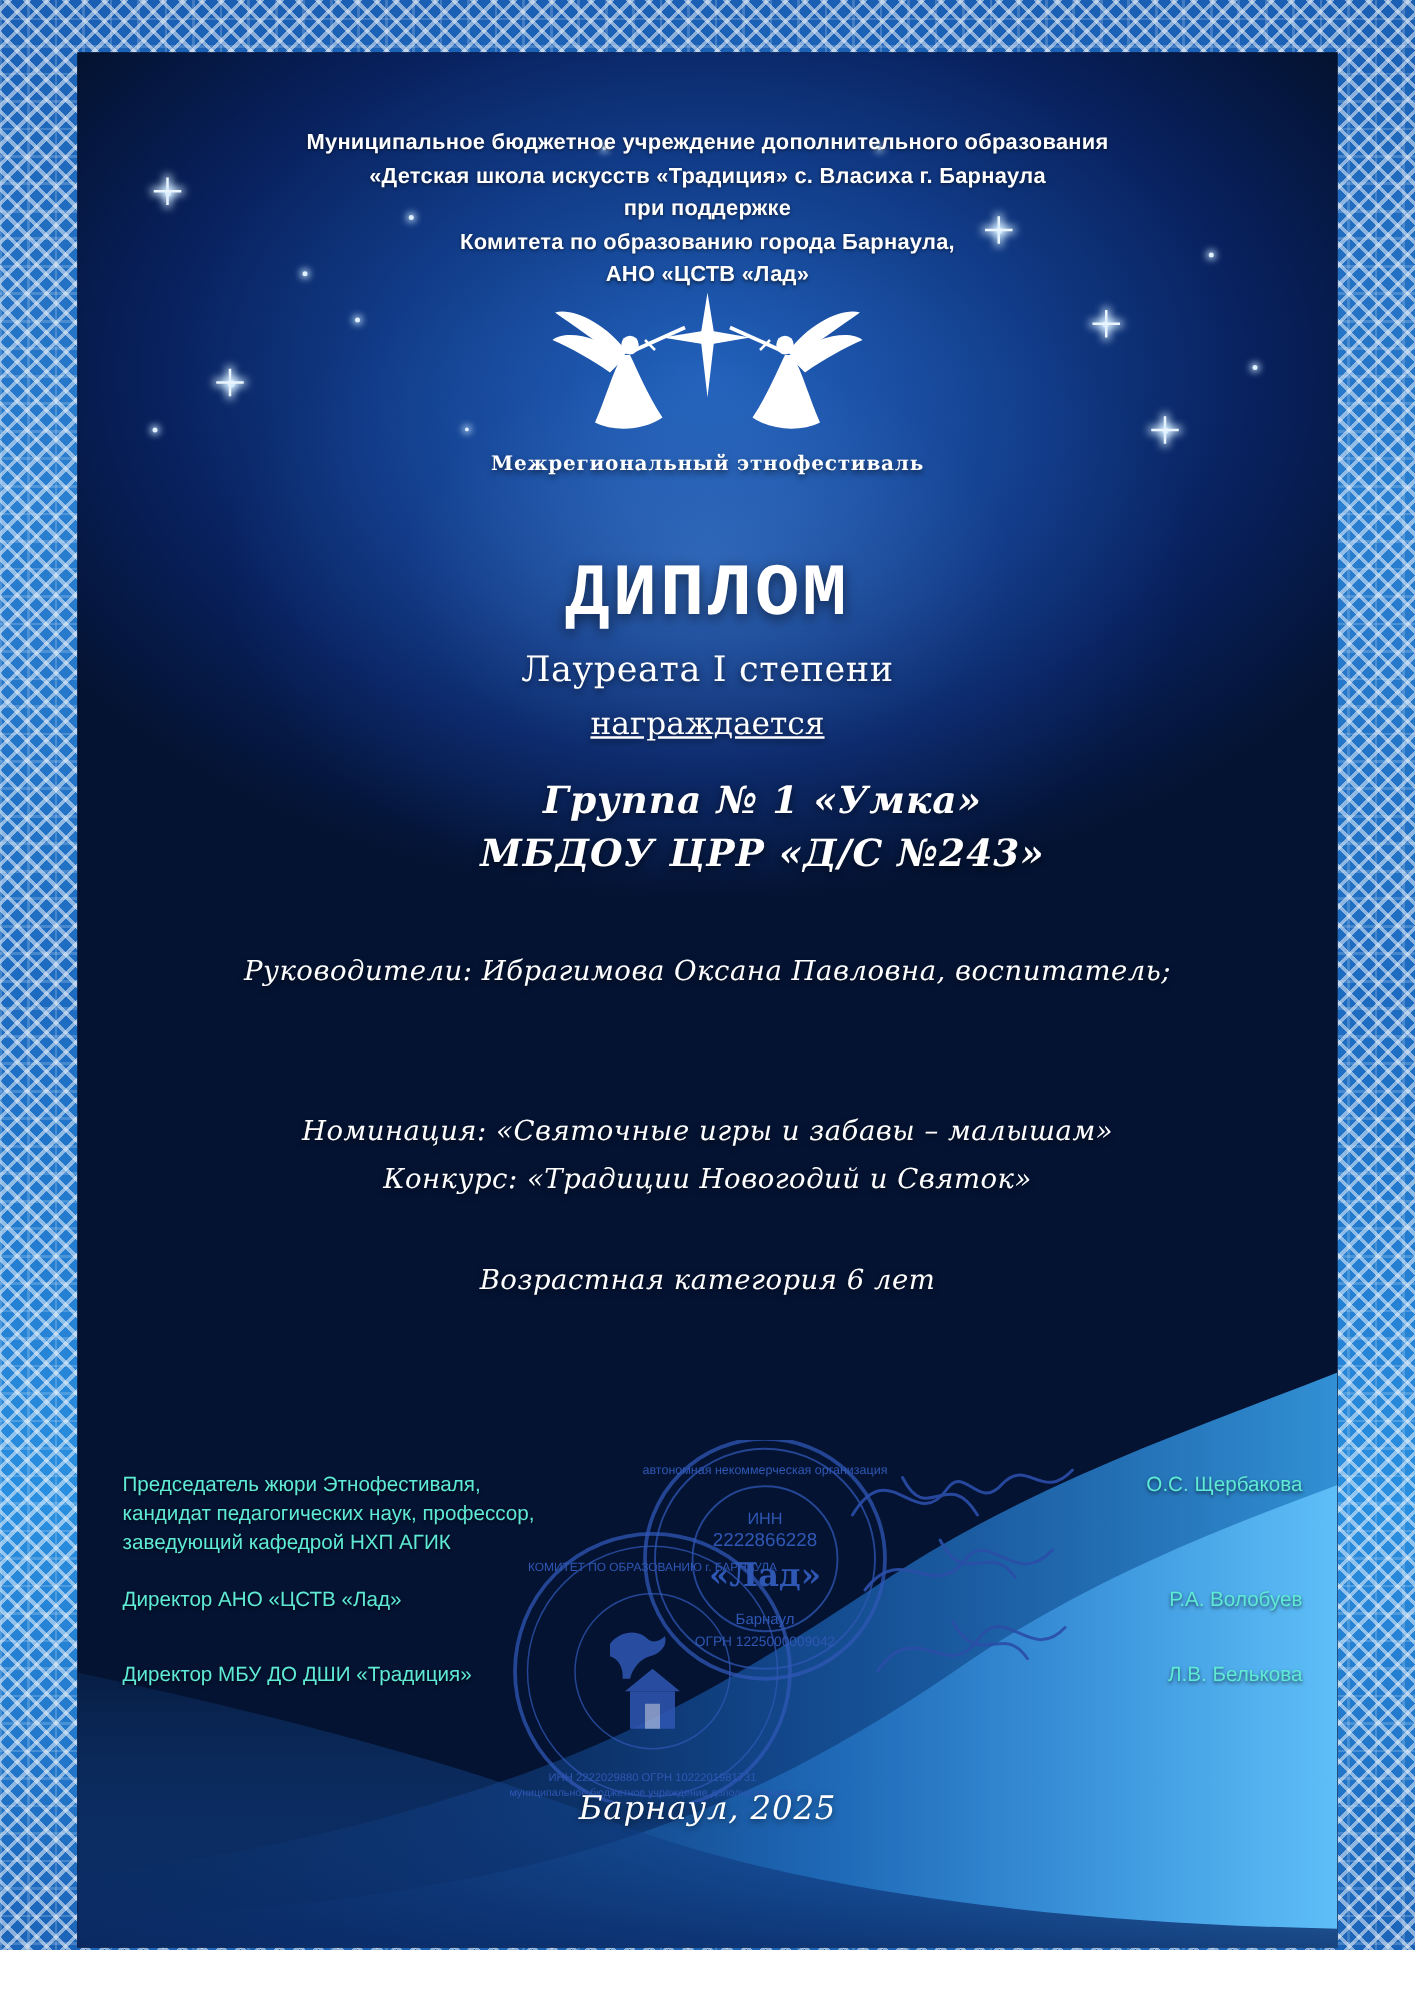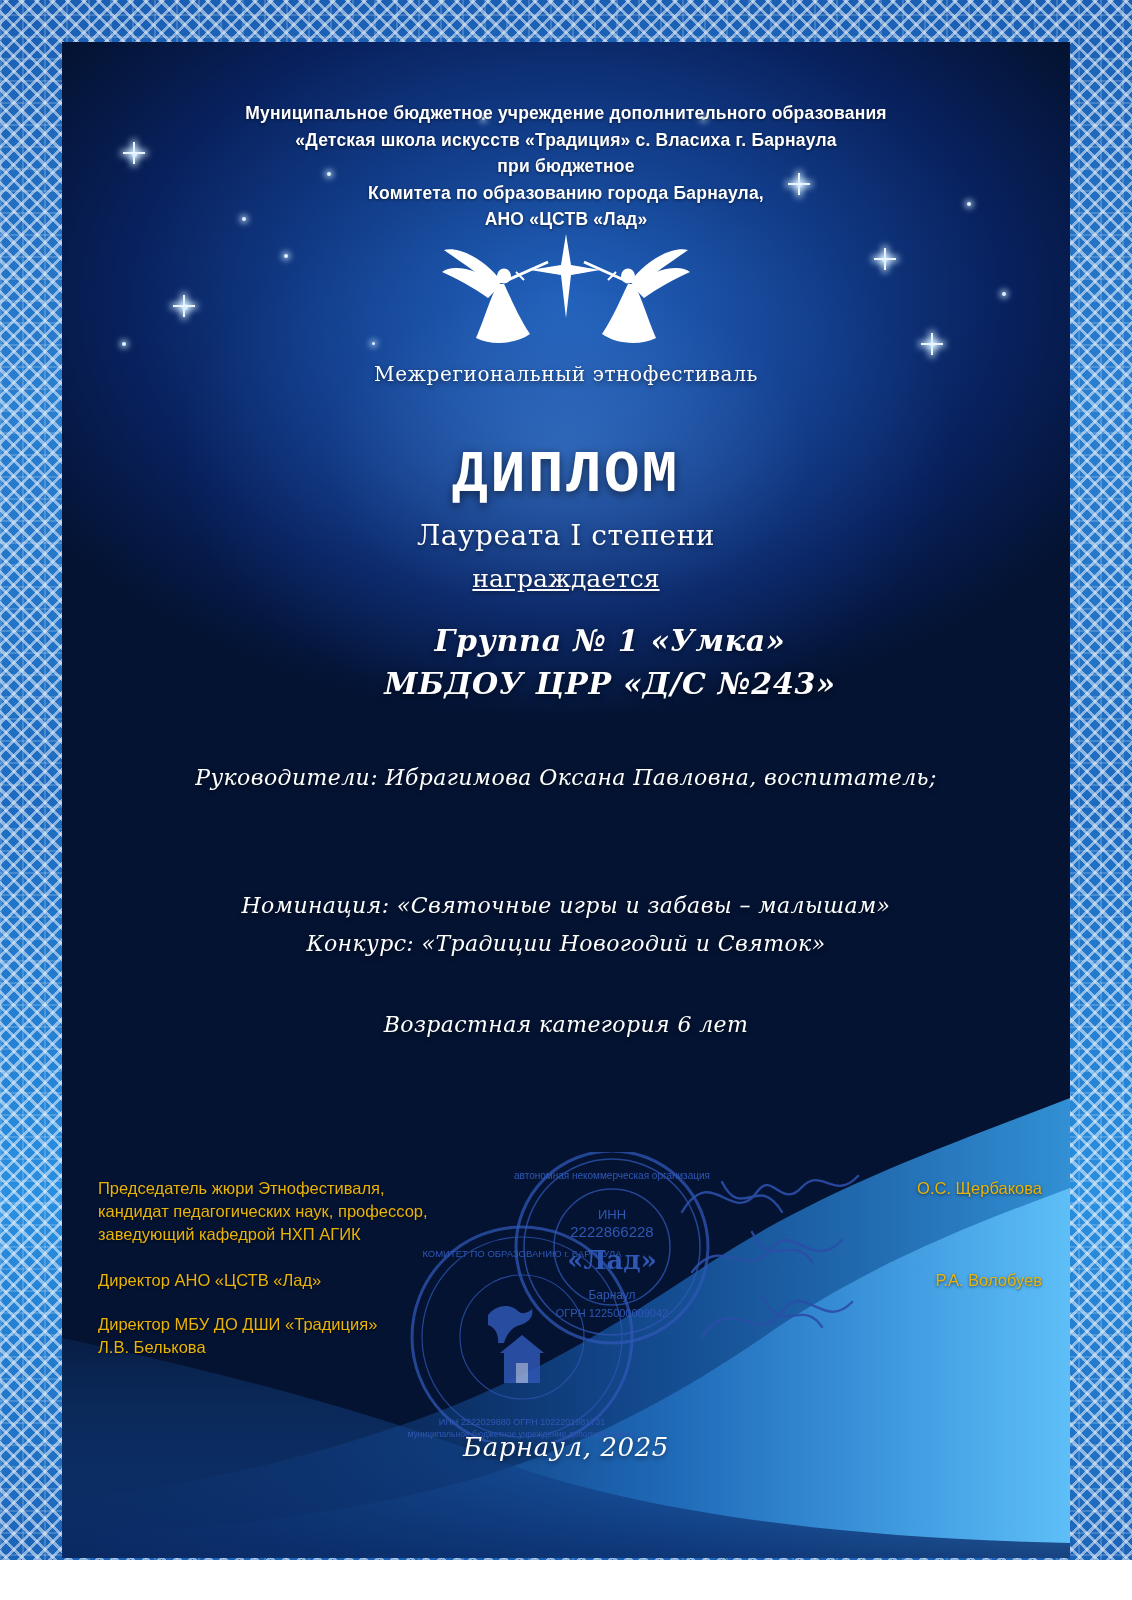--- a/index.html
+++ b/index.html
@@ -135,22 +135,22 @@
     width: 360px;
     height: 130px;
   }
 
   .fest-title {
     position: absolute;
     top: 318px;
     left: 0;
     width: 100%;
     font-family: "DejaVu Serif", serif;
-    font-size: 20px;
-    font-weight: normal;
+    font-size: 16px;
+    font-weight: bold;
     line-height: 1.42;
     letter-spacing: 0.6px;
     text-shadow: 0 2px 5px rgba(0,0,0,0.55);
   }
 
   .diploma-word {
     position: absolute;
     top: 400px;
     left: 0;
     width: 100%;
@@ -244,35 +244,35 @@
     height: 220px;
   }
   .sign-row {
     position: absolute;
     left: 36px;
     right: 28px;
     display: flex;
     justify-content: space-between;
     align-items: flex-start;
     font-size: 16.5px;
-    color: #eab308;
+    color: #5eead4;
     text-shadow: 0 1px 3px rgba(0,0,0,0.6);
   }
   .sign-row .role {
     text-align: left;
     line-height: 1.38;
   }
   .sign-row .person {
     text-align: center;
     white-space: nowrap;
     padding-top: 2px;
   }
   .row1 { top: 0; }
   .row2 { top: 92px; }
-  .row3 { top: 136px; flex-direction: column; }
+  .row3 { top: 152px; }
 
   .city-year {
     position: absolute;
     left: 0;
     top: 1390px;
     width: 100%;
     font-family: "DejaVu Serif", serif;
     font-style: italic;
     font-size: 26px;
     letter-spacing: 0.6px;
@@ -351,21 +351,21 @@
       <path d="M1008,150 C900,190 800,230 700,300 C600,368 500,420 370,452 C250,482 110,494 0,498 L0,520 L1008,520 Z" fill="url(#wg2)"></path>
       <path d="M0,300 C140,330 300,370 430,420 C560,470 760,500 1008,505 L1008,520 L0,520 Z" fill="url(#wg3)"></path>
     </svg>
   </div>
 
   <div class="content">
 
     <div class="org-block">
       <div>Муниципальное бюджетное учреждение дополнительного образования</div>
       <div>«Детская школа искусств «Традиция» с. Власиха г. Барнаула</div>
-      <div>при бюджетное</div>
+      <div>при поддержке</div>
       <div>Комитета по образованию города Барнаула,</div>
       <div>АНО «ЦСТВ «Лад»</div>
     </div>
 
     <svg class="angels" viewBox="0 0 360 130">
       <g fill="#ffffff">
 
         <g transform="translate(180,40)">
           <path d="M0,-38 L5,-7 L34,-2 L5,3 L0,46 L-5,3 L-36,-2 L-5,-7 Z"></path>
           <path d="M0,-20 L3,-3 L20,0 L3,3 L0,22 L-3,3 L-20,0 L-3,-3 Z" opacity="0.95"></path>

